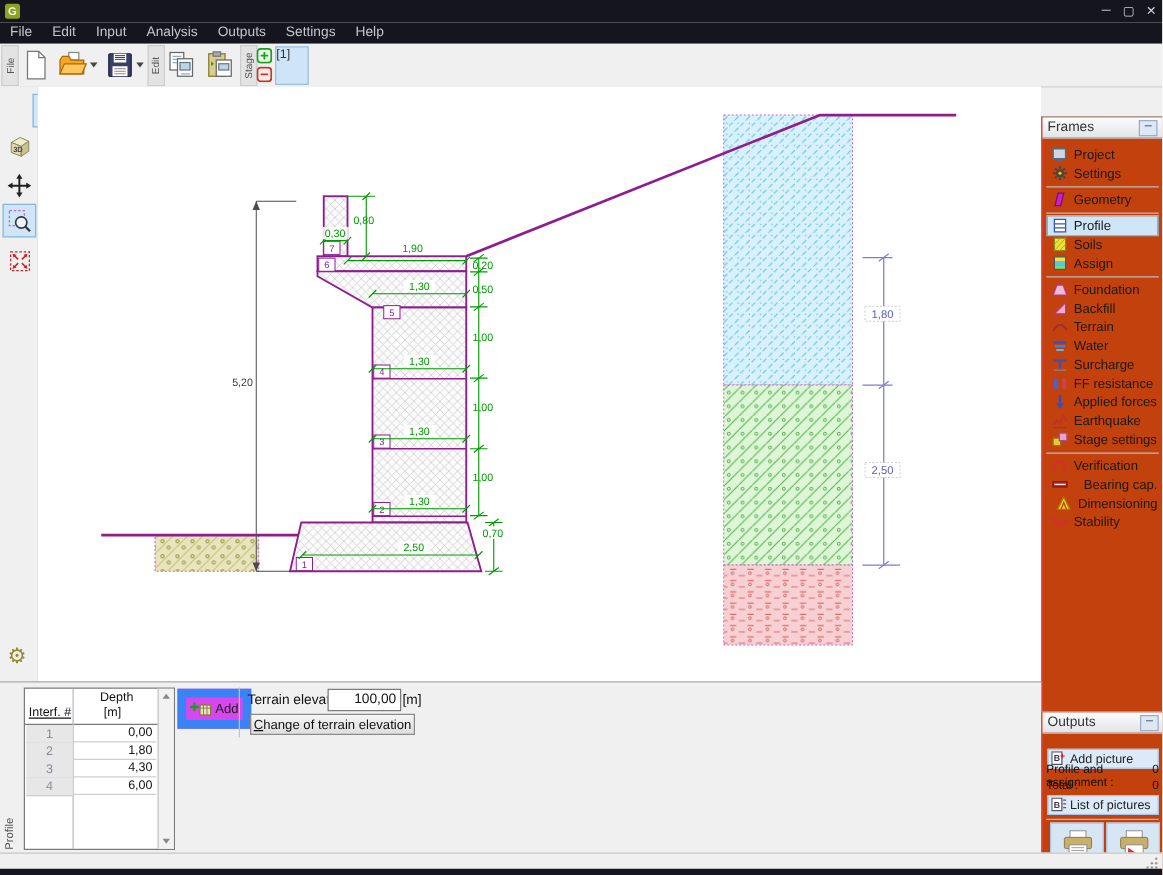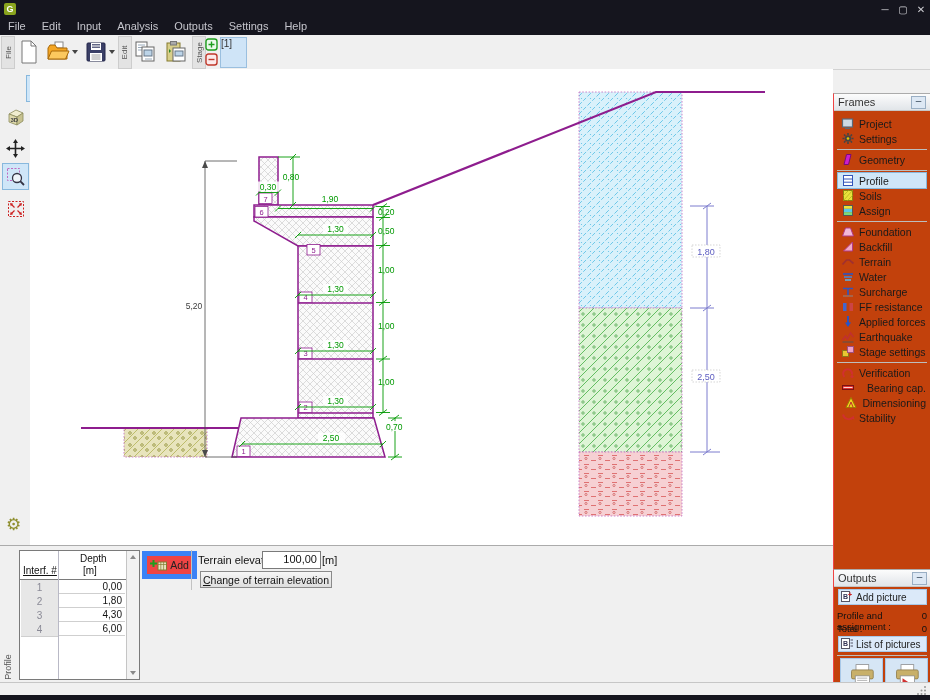--- a/index.html
+++ b/index.html
@@ -39,21 +39,21 @@
 .proftab{position:absolute;left:1px;top:108px;width:14px;height:26px;display:flex;align-items:center;justify-content:center;}
 .proftab span{transform:rotate(-90deg);font-size:9px;color:#555;white-space:nowrap;}
 .grid{position:absolute;left:19px;top:4px;width:119px;height:128px;background:#fff;border:1px solid #7a7a7a;}
 .gh{position:absolute;font-size:10px;color:#111;text-align:right;}
 .gline{position:absolute;background:#b9b9c6;}
 .gnum{position:absolute;left:1px;width:37px;height:14px;background:#e7e7e7;font-size:10px;color:#8a8a96;display:flex;align-items:center;justify-content:center;border-bottom:1px solid #cfcfcf;}
 .gval{position:absolute;left:39px;width:66px;height:14px;font-size:10px;color:#111;display:flex;align-items:center;justify-content:flex-end;padding-right:3px;border-bottom:1px solid #cfcfcf;box-sizing:border-box;}
 .rowmark{position:absolute;left:2px;font-size:8px;color:#666;}
 .sbar{position:absolute;right:0;top:0;width:12px;height:100%;background:#f2f2f2;border-left:1px solid #c5c5c5;}
 .chev{position:absolute;left:3px;width:0;height:0;border-left:3px solid transparent;border-right:3px solid transparent;}
-.addbtn{position:absolute;left:142px;top:5px;width:45px;height:18px;background:#ef4444;border:5px solid #3b82f6;display:flex;align-items:center;justify-content:center;gap:3px;font-size:10.5px;color:#222;}
+.addbtn{position:absolute;left:142px;top:5px;width:45px;height:18px;background:#d946ef;border:7px solid #3b82f6;display:flex;align-items:center;justify-content:center;gap:3px;font-size:10.5px;color:#222;}
 .vdiv{position:absolute;left:191px;top:4px;height:40px;border-left:1px solid #c2c2c2;}
 .lbl{position:absolute;font-size:11px;color:#111;}
 .inputbox{position:absolute;left:262px;top:5px;width:54px;height:15px;background:#fff;border:1px solid #7a7a7a;font-size:11px;text-align:right;padding:1px 3px 0 0;color:#111;}
 .chbtn{position:absolute;left:200px;top:25px;width:132px;height:17px;background:linear-gradient(#f6f6f6,#dedede);border:1px solid #8a8a8a;font-size:10.5px;color:#111;text-align:center;padding-top:2px;box-sizing:border-box;}
 .chbtn::first-letter{text-decoration:underline;}
 
 .outputs{left:833px;top:545px;width:97px;height:137px;}
 .obtn{position:absolute;left:4px;width:89px;background:#dbe9f9;border:1px solid #a8c8e8;display:flex;align-items:center;gap:3px;font-size:10px;color:#222;padding-left:2px;box-sizing:border-box;}
 .otext{position:absolute;font-size:9.5px;color:#111;}
 .pbtn{position:absolute;top:88px;width:41px;height:33px;background:#d6e6f5;border:1px solid #a8c8e8;display:flex;align-items:center;justify-content:center;}
@@ -524,21 +524,21 @@
     <div class="inputbox">100,00</div>
     <div class="lbl" style="left:322px;top:8px;">[m]</div>
     <div class="chbtn">Change of terrain elevation</div>
   </div>
 
   <div class="abs panel outputs">
     <div class="phead">
       <span>Outputs</span>
       <div class="min">–</div>
     </div>
-    <div class="obtn" style="top:19px;height:16px;">
+    <div class="obtn" style="top:29px;height:16px;">
       <svg width="12" height="12" viewBox="0 0 12 12">
           <rect x="0.5" y="0.5" width="8" height="10" fill="#fff" stroke="#556"></rect>
           <text x="2" y="8" font-size="7" fill="#335" font-weight="bold">B</text>
           <text x="7" y="6" font-size="7" fill="#c22" font-weight="bold">+</text>
         </svg>
       <span>Add picture</span>
     </div>
     <div class="otext" style="left:3px;top:40px;">Profile and assignment :</div>
     <div class="otext" style="right:4px;top:40px;">0</div>
     <div class="otext" style="left:3px;top:53px;">Total :</div>

